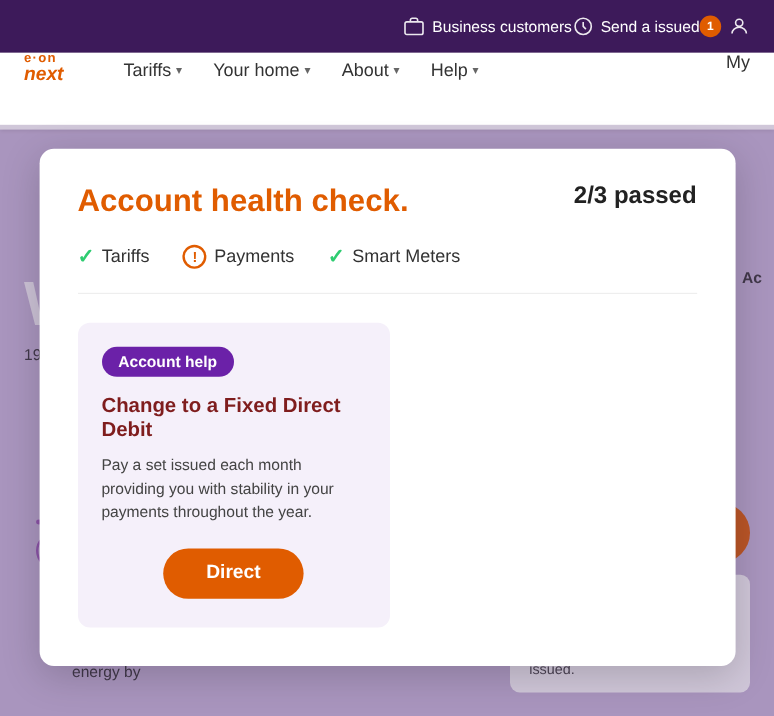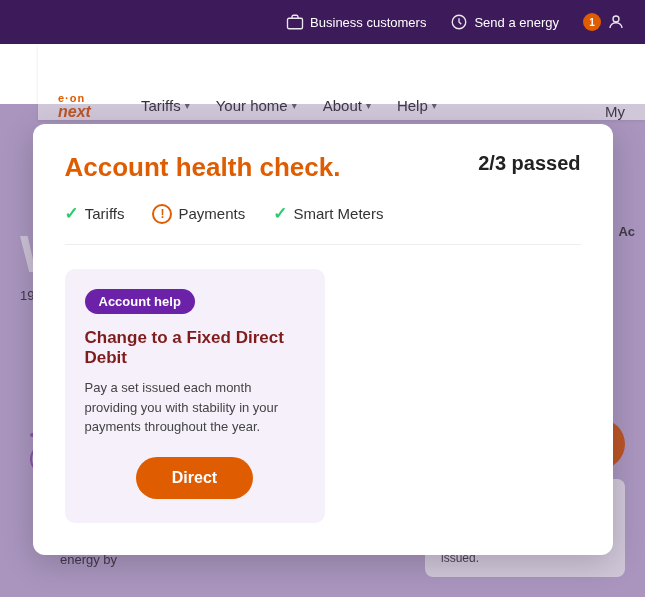--- a/index.html
+++ b/index.html
@@ -12,21 +12,20 @@
     }
 
     
     .top-bar {
       background: #3d1a5a;
       height: 44px;
       display: flex;
       align-items: center;
       justify-content: flex-end;
       padding: 0 20px;
-      gap: 24px;
     }
     .top-bar-item {
       display: flex;
       align-items: center;
       gap: 6px;
       color: white;
       font-size: 13px;
       cursor: pointer;
     }
     .top-bar-icon {
@@ -43,28 +42,27 @@
       font-size: 10px;
       display: flex;
       align-items: center;
       justify-content: center;
       font-weight: bold;
     }
 
     
     .main-nav {
       background: white;
-      height: 76px;
-      display: flex;
-      align-items: flex-end;
+      height: 64px;
+      display: flex;
+      align-items: flex-start;
       padding: 0 20px;
       box-shadow: 0 1px 3px rgba(0,0,0,0.1);
       position: relative;
       z-index: 5;
-      margin-left: 38px;
     }
     .logo-area {
       display: flex;
       flex-direction: column;
       line-height: 1;
       margin-right: 40px;
     }
     .logo-eon {
       font-size: 11px;
       font-weight: bold;
@@ -349,21 +347,21 @@
       <rect x="2" y="7" width="20" height="14" rx="2"></rect>
       <path d="M16 7V5a2 2 0 0 0-2-2h-4a2 2 0 0 0-2 2v2"></path>
     </svg>
     <span>Business customers</span>
   </div>
   <div class="top-bar-item">
     <svg class="top-bar-icon" viewBox="0 0 24 24" fill="none" stroke="white" stroke-width="1.8">
       <circle cx="12" cy="12" r="9"></circle>
       <path d="M12 7v5l3 3"></path>
     </svg>
-    <span>Send a energy</span>
+    <span>Send a issued</span>
   </div>
   <div class="top-bar-item">
     <div class="notification-badge">
       <span>1</span>
     </div>
     <svg class="top-bar-icon" viewBox="0 0 24 24" fill="none" stroke="white" stroke-width="1.8">
       <circle cx="12" cy="8" r="4"></circle>
       <path d="M4 20c0-4 3.6-7 8-7s8 3 8 7"></path>
     </svg>
   </div>

